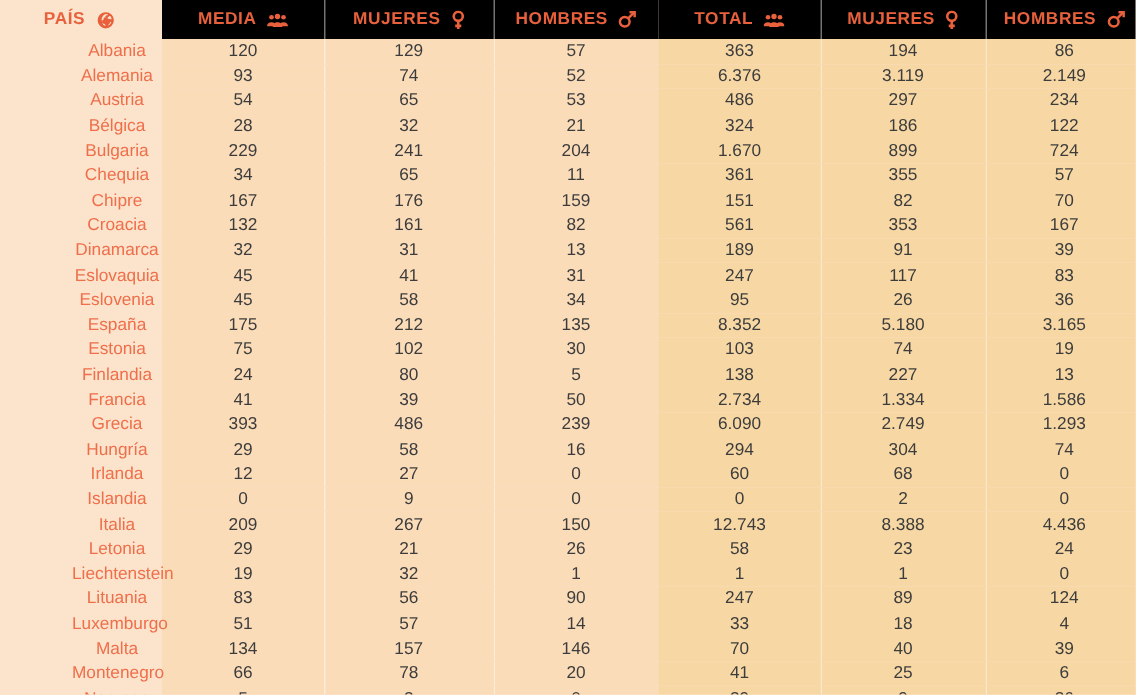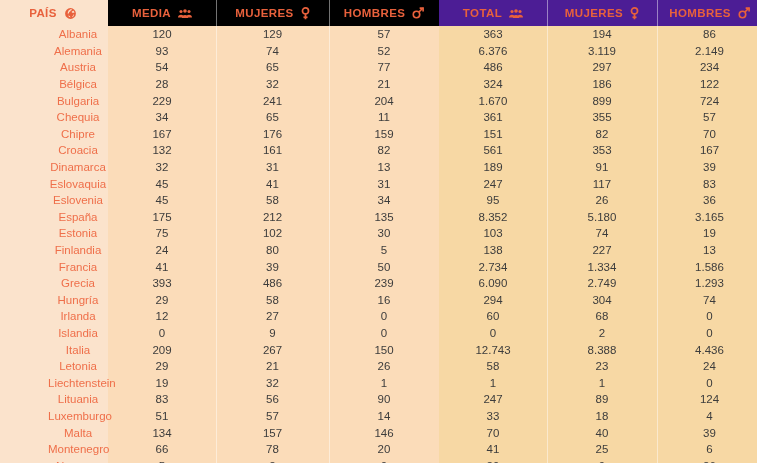--- a/index.html
+++ b/index.html
@@ -48,21 +48,21 @@
     text-align: center;
     vertical-align: middle;
     white-space: nowrap;
   }
   th.h-pais {
     background: #fbe3cc;
     color: #e8613c;
     padding-right: 2px;
   }
   th.h-light { background: #000000; }
-  th.h-dark  { background: #4c1d95; }
+  th.h-dark  { background: #000000; }
 
   .hdr-inner {
     display: flex;
     align-items: center;
     justify-content: center;
     gap: 7px;
   }
 
   
   tbody td {
@@ -223,21 +223,21 @@
           <td class="v-light sep">74</td>
           <td class="v-light sep">52</td>
           <td class="v-dark">6.376</td>
           <td class="v-dark sep">3.119</td>
           <td class="v-dark sep">2.149</td>
         </tr>
         <tr>
           <td class="country">Austria</td>
           <td class="v-light">54</td>
           <td class="v-light sep">65</td>
-          <td class="v-light sep">77</td>
+          <td class="v-light sep">53</td>
           <td class="v-dark">486</td>
           <td class="v-dark sep">297</td>
           <td class="v-dark sep">234</td>
         </tr>
         <tr>
           <td class="country">Bélgica</td>
           <td class="v-light">28</td>
           <td class="v-light sep">32</td>
           <td class="v-light sep">21</td>
           <td class="v-dark">324</td>

